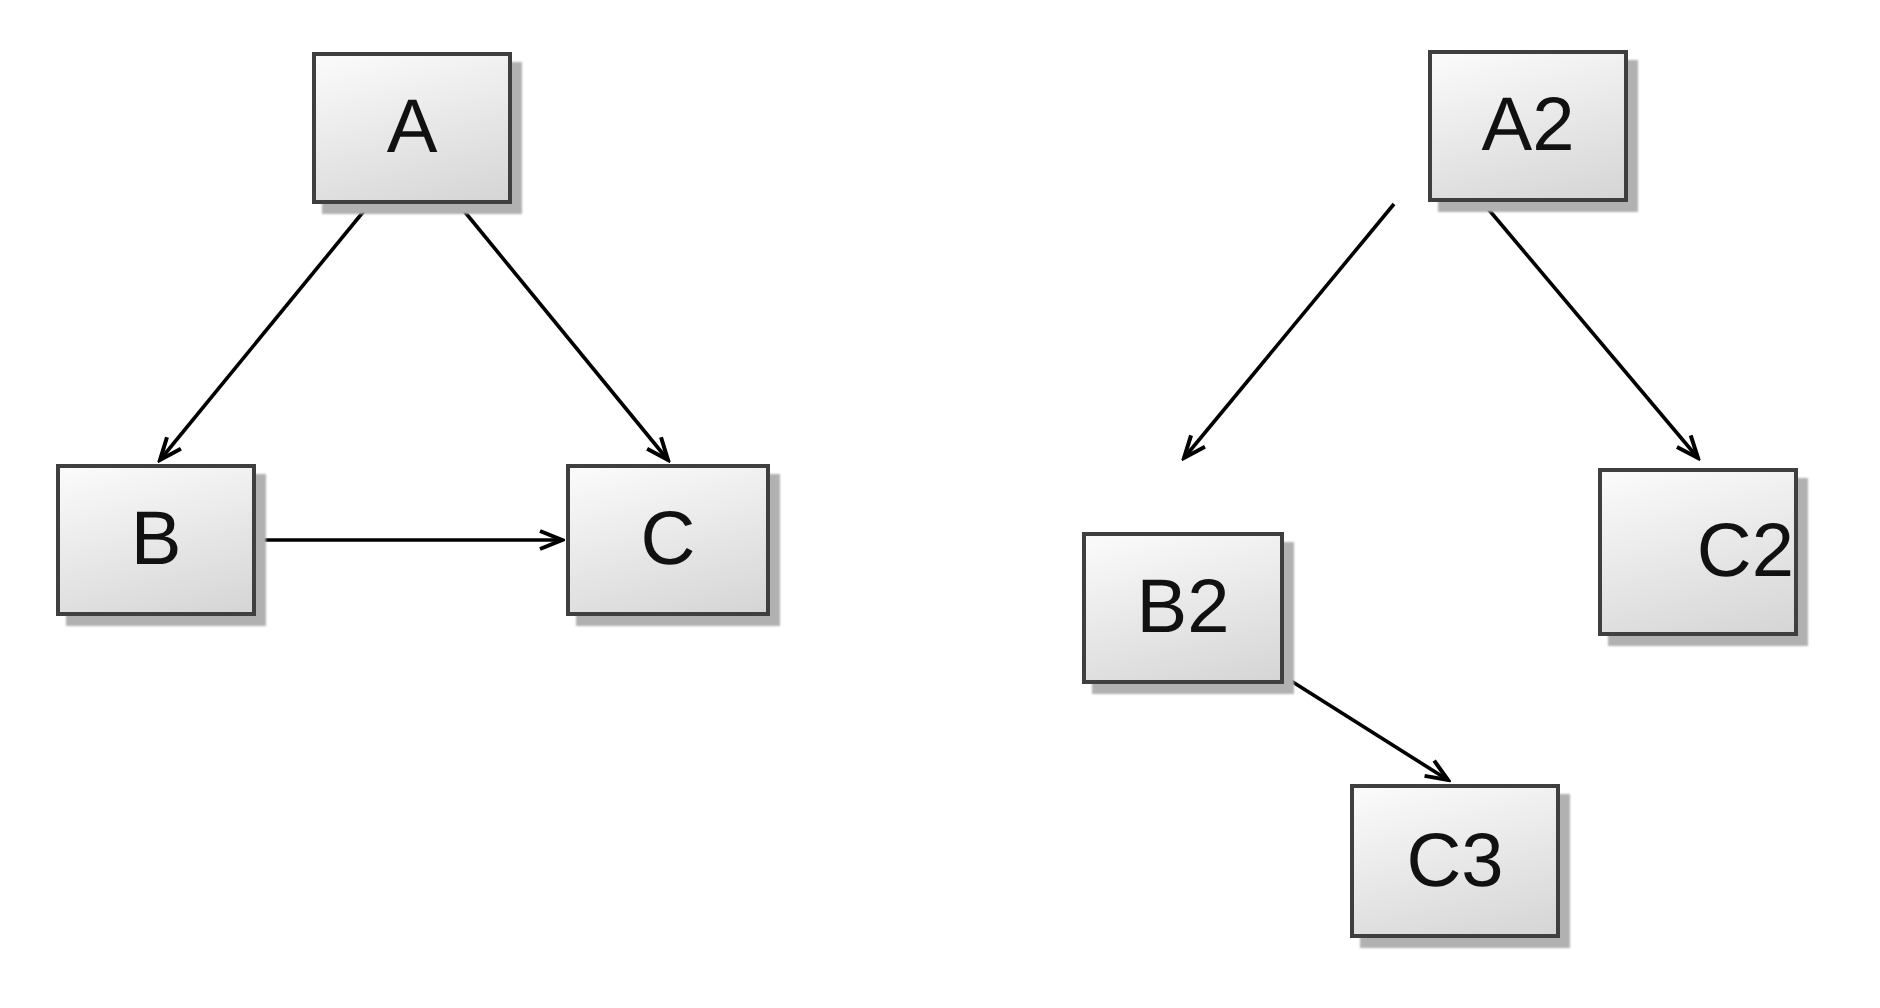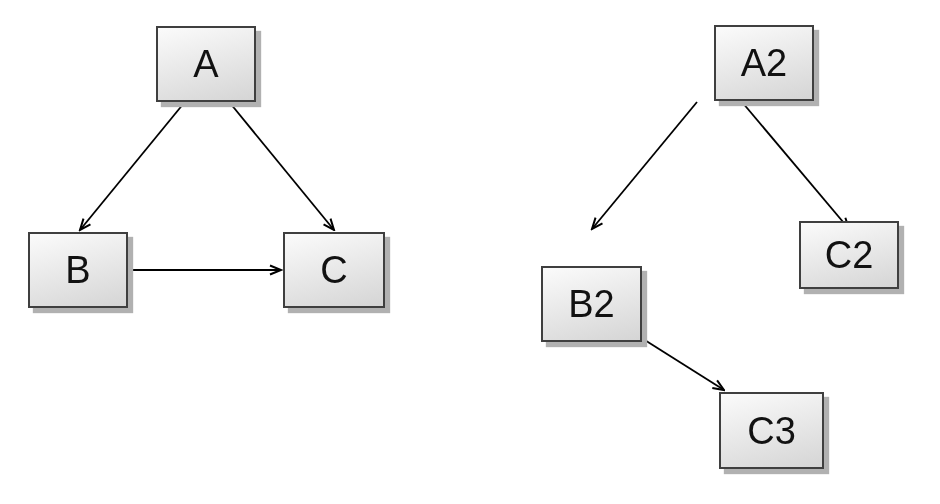--- a/index.html
+++ b/index.html
@@ -41,22 +41,22 @@
     font-size: 38px;
     line-height: 1;
     color: var(--label-color);
     user-select: none;
   }
   .node-a  { left: 156px; top:  26px; width: 100px; height: 76px; }
   .node-b  { left:  28px; top: 232px; width: 100px; height: 76px; }
   .node-c  { left: 283px; top: 232px; width: 102px; height: 76px; }
   .node-a2 { left: 670px; top:  25px; width: 100px; height: 76px; margin-left: 44px; }
   .node-b2 { left: 541px; top: 231px; width: 101px; height: 76px; margin-top: 35px; }
-  .node-c2 { left: 799px; top: 221px; width: 100px; height: 68px; }
-  .node-c3 { left: 675px; top: 392px; width: 105px; height: 77px; margin-left: 44px; }
+  .node-c2 { left: 799px; top: 234px; width: 100px; height: 84px; justify-content: flex-end; }
+  .node-c3 { left: 675px; top: 392px; width: 105px; height: 77px; }
   .edge {
     stroke: var(--edge-color);
     stroke-width: 1.8;
     fill: none;
   }
 </style>
 </head>
 <body>
 
 <div class="canvas">

